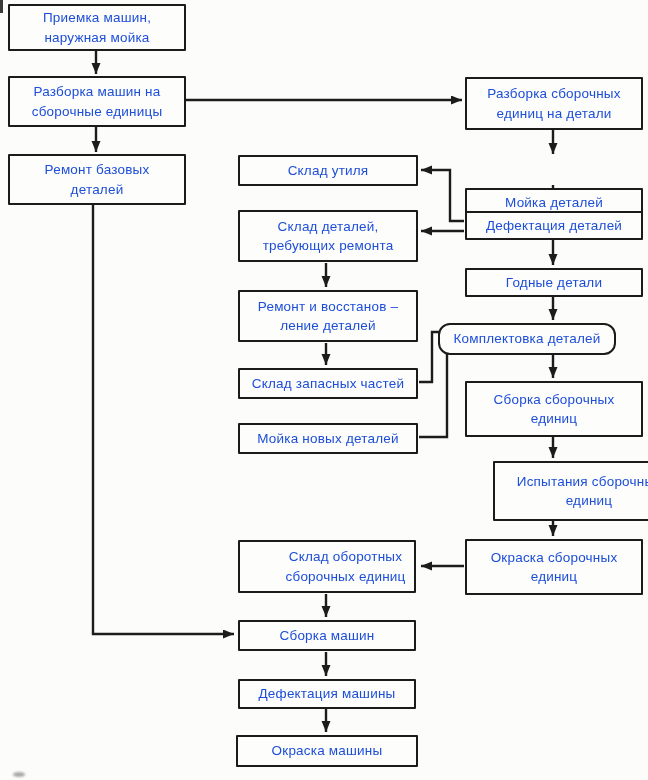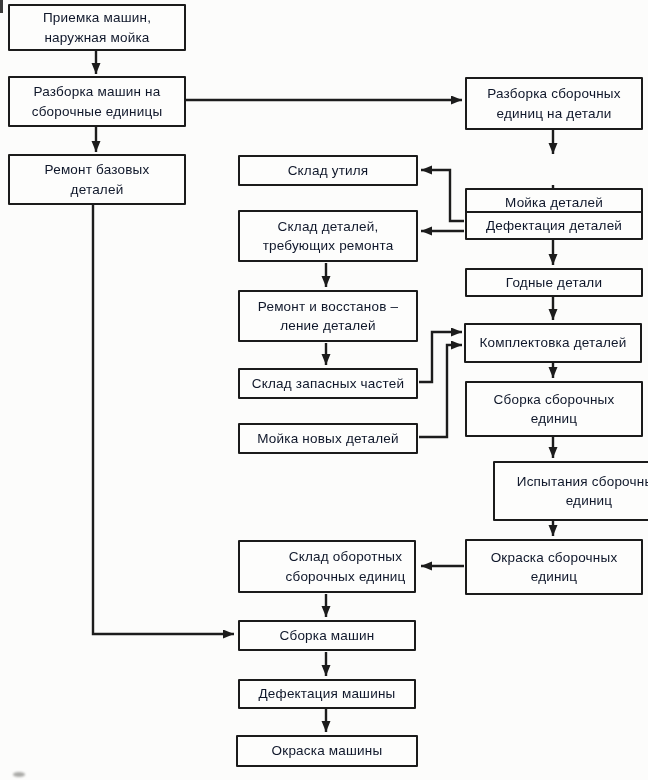--- a/index.html
+++ b/index.html
@@ -19,21 +19,21 @@
     align-items:center;
     justify-content:center;
     text-align:center;
     padding:2px 6px;
     border-radius:1px;
   }
   .node span{
     font-size:13.5px;
     line-height:1.42;
     letter-spacing:.2px;
-    color:#0f172a;
+    color:#1d4ed8;
     white-space:pre-line;
   }
   #edges{
     position:absolute;
     left:0;top:0;
     width:648px;height:780px;
     pointer-events:none;
   }
   #edges line, #edges polyline{
     stroke:#1c1c1c;
@@ -131,21 +131,21 @@
   </div>
   <div class="node" style="left:465px;top:156px;width:178px;height:29px;margin-top:32px;">
     <span>Мойка деталей</span>
   </div>
   <div class="node" style="left:465px;top:211px;width:178px;height:29px;">
     <span>Дефектация деталей</span>
   </div>
   <div class="node" style="left:465px;top:268px;width:178px;height:29px;">
     <span>Годные детали</span>
   </div>
-  <div class="node" style="left:464px;top:323px;width:178px;height:40px;">
+  <div class="node" style="left:438px;top:323px;width:178px;height:32px;border-radius:12px;">
     <span>Комплектовка деталей</span>
   </div>
   <div class="node" style="left:465px;top:381px;width:178px;height:56px;">
     <span>Сборка сборочных
 единиц</span>
   </div>
   <div class="node" style="left:493px;top:461px;width:178px;height:60px;padding-left:20px;">
     <span>Испытания сборочных
 единиц</span>
   </div>

